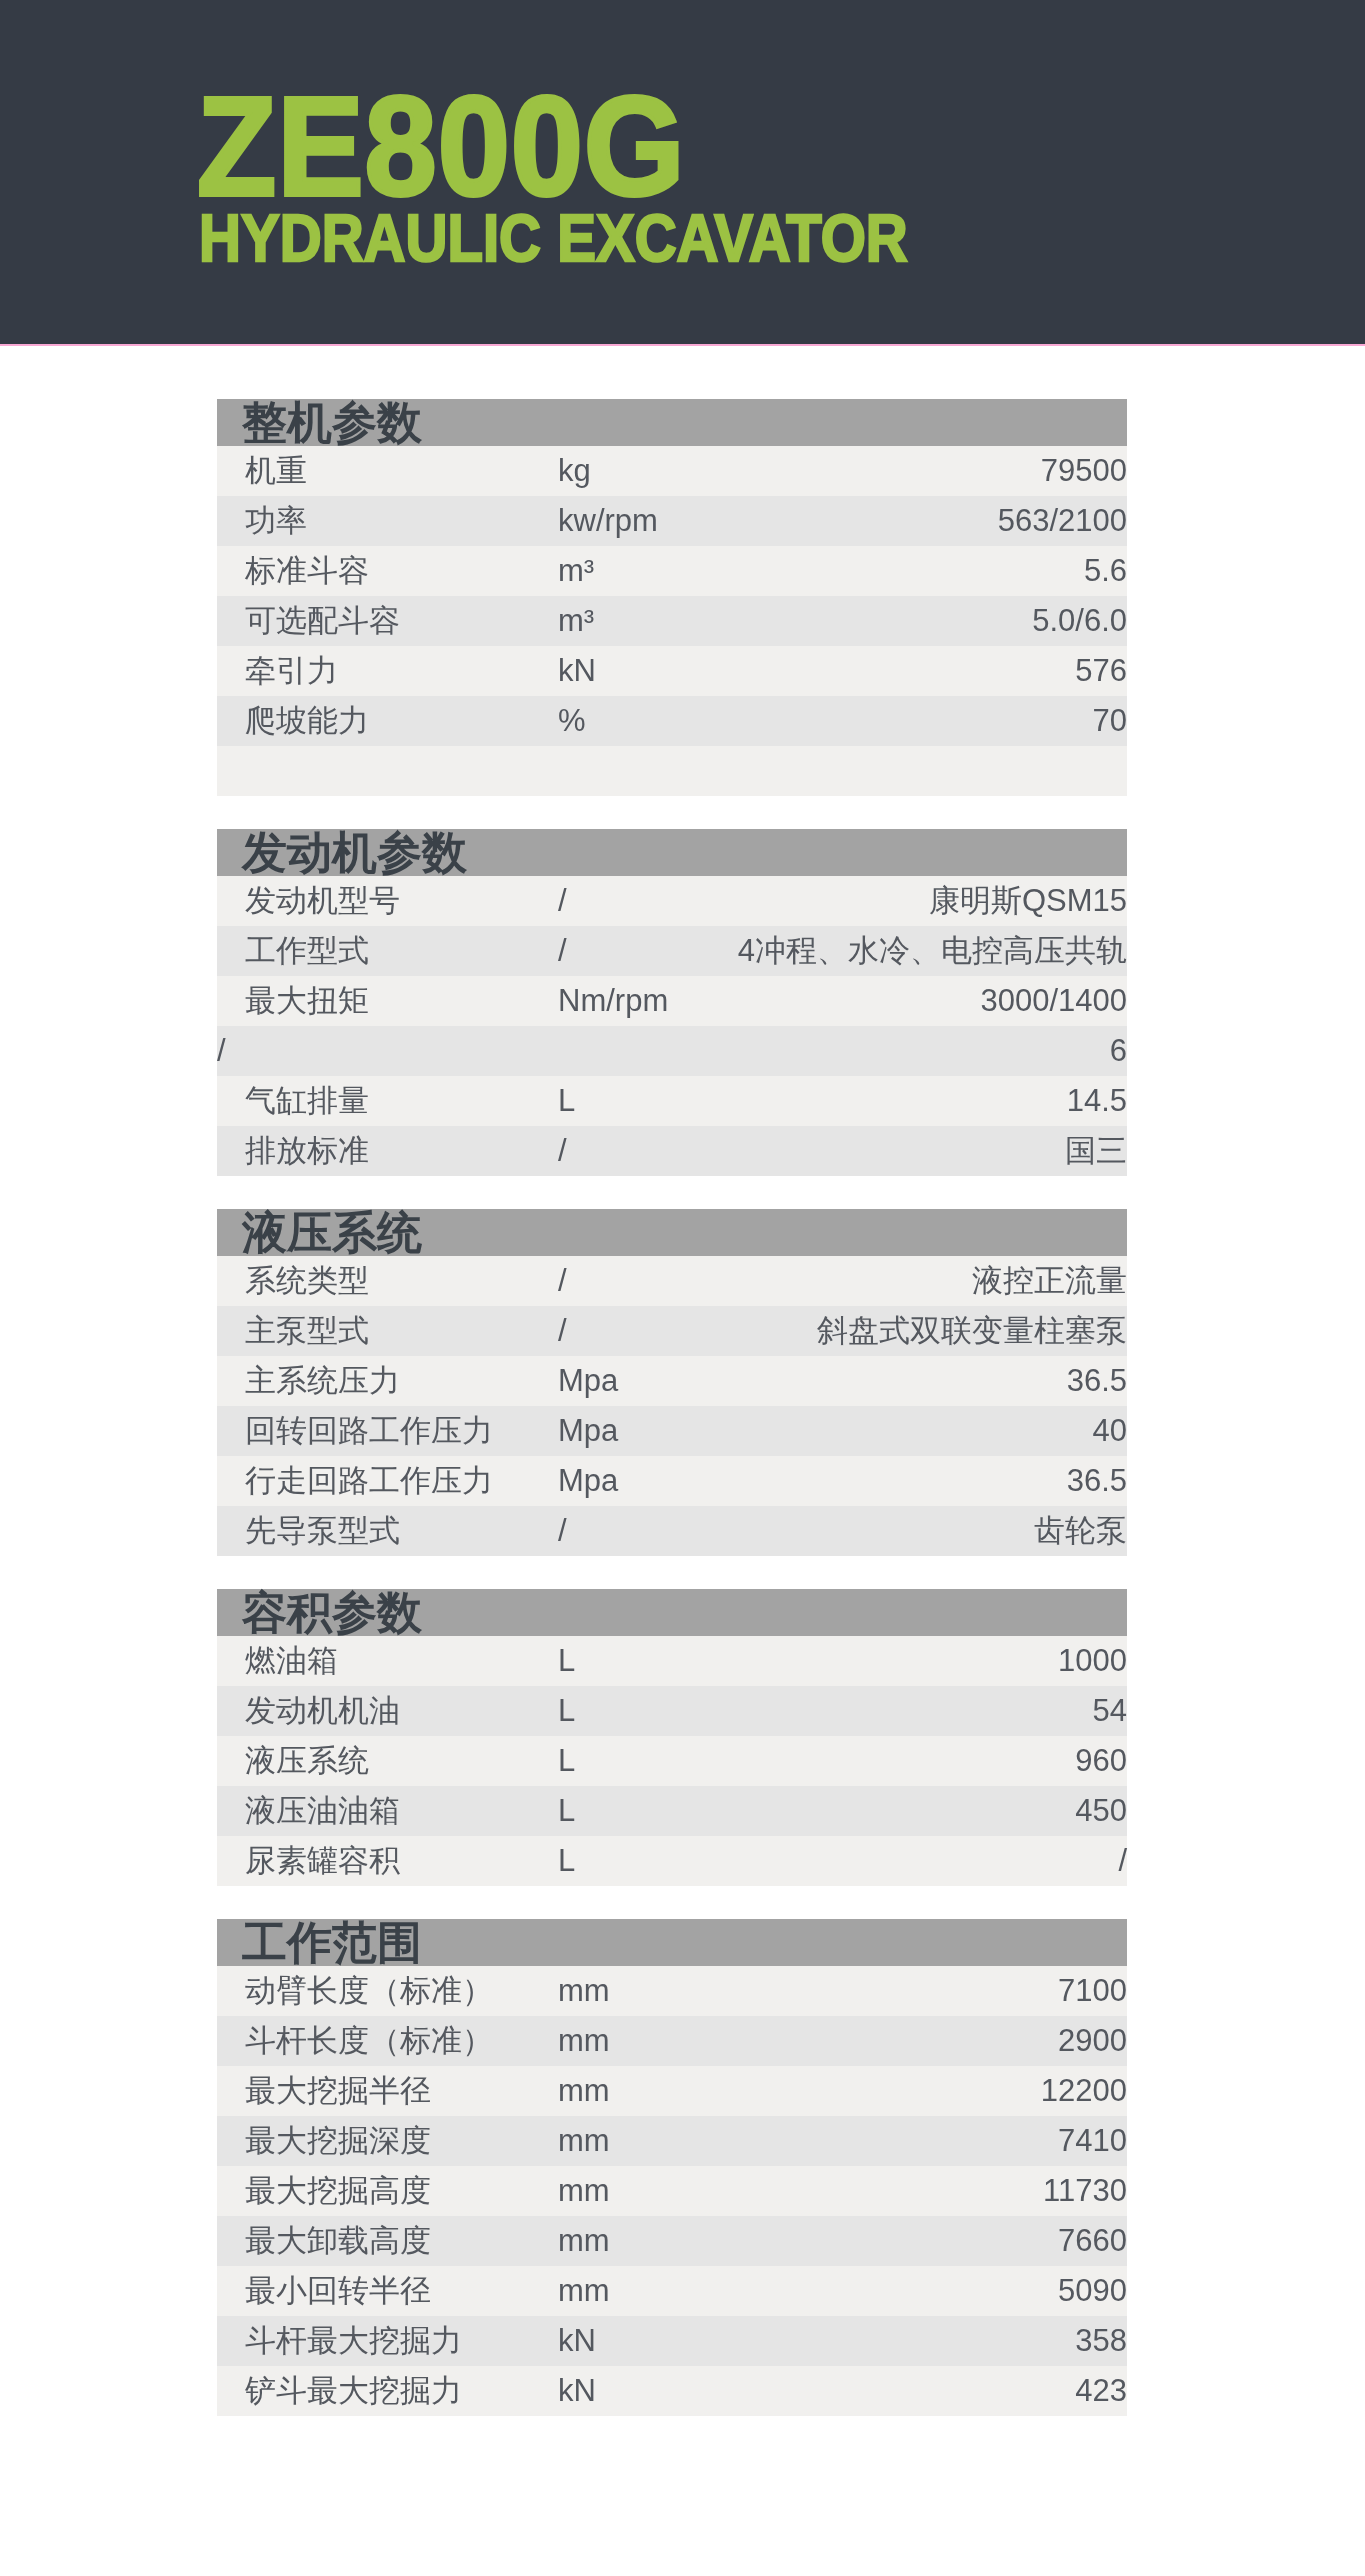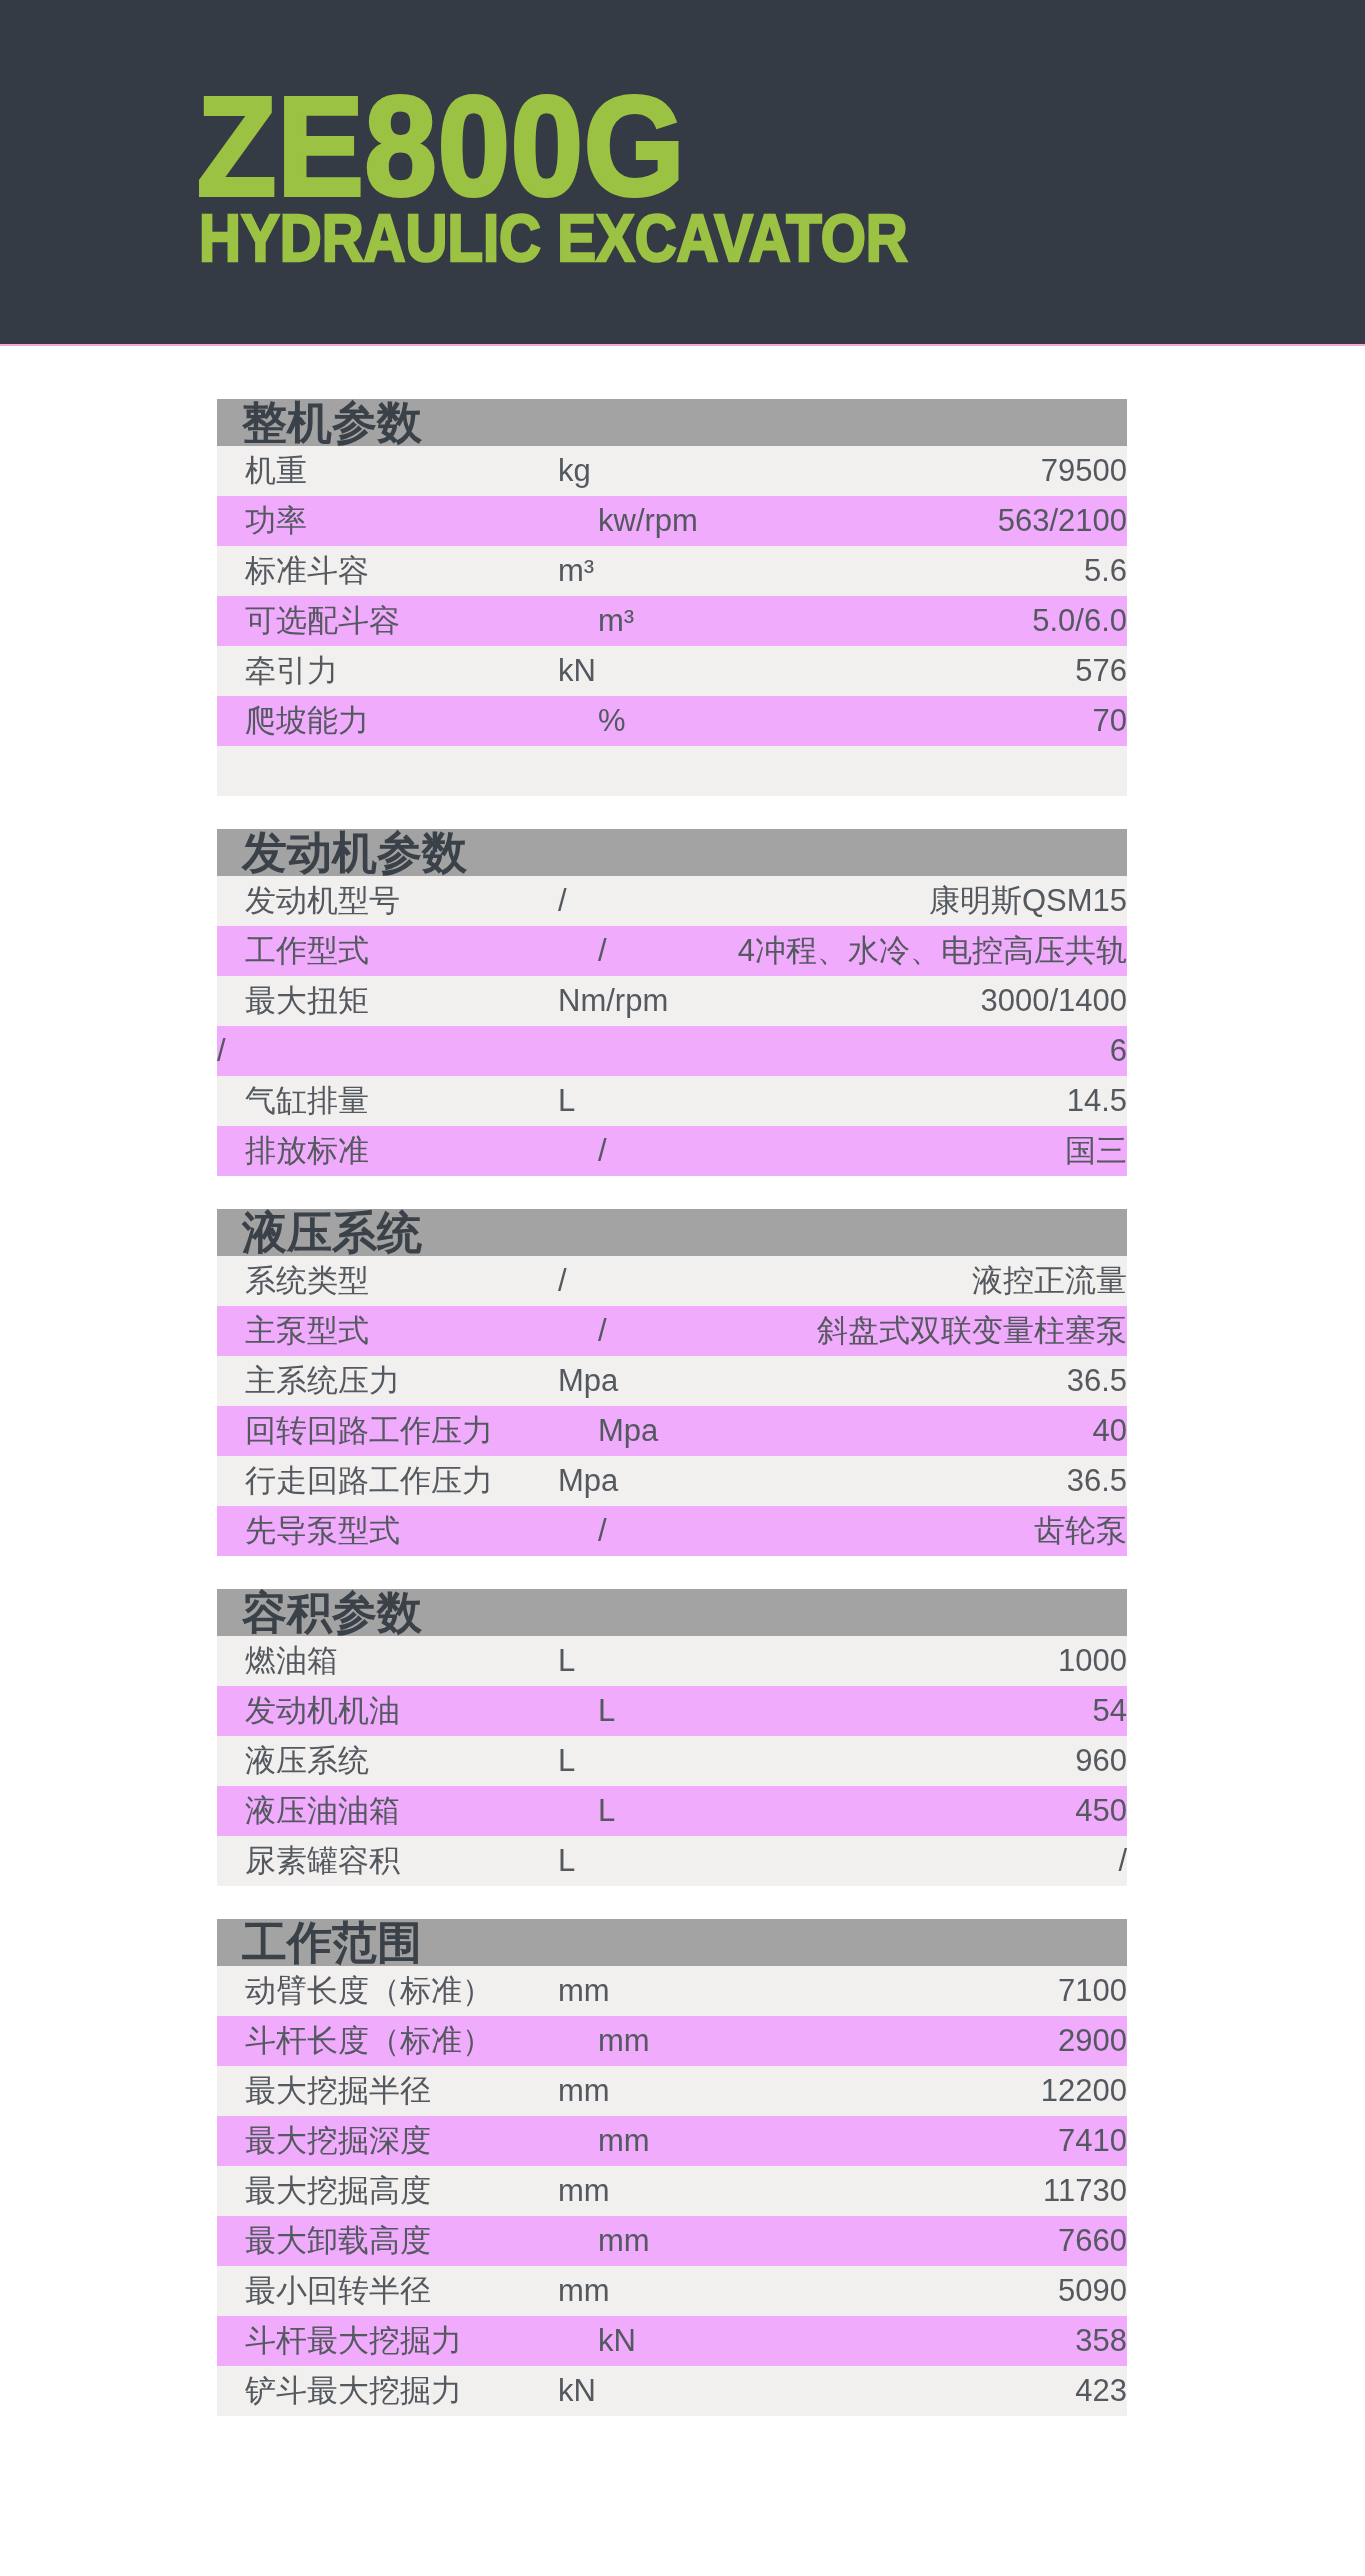--- a/index.html
+++ b/index.html
@@ -55,21 +55,21 @@
     box-sizing:border-box;
   }
   .row{
     height:50px;
     display:flex;align-items:center;
     background:#f1f0ee;
     font-size:31px;
     color:#54585f;
     white-space:nowrap;
   }
-  .row.alt{background:#f0abfc;gap:40px;}
+  .row.alt{background:#e5e5e5;}
   .label{
     flex:0 0 341px;
     box-sizing:border-box;
     padding-left:28px;
     overflow:visible;
   }
   .unit{flex:0 0 auto;}
   .value{
     margin-left:auto;
     text-align:right;

